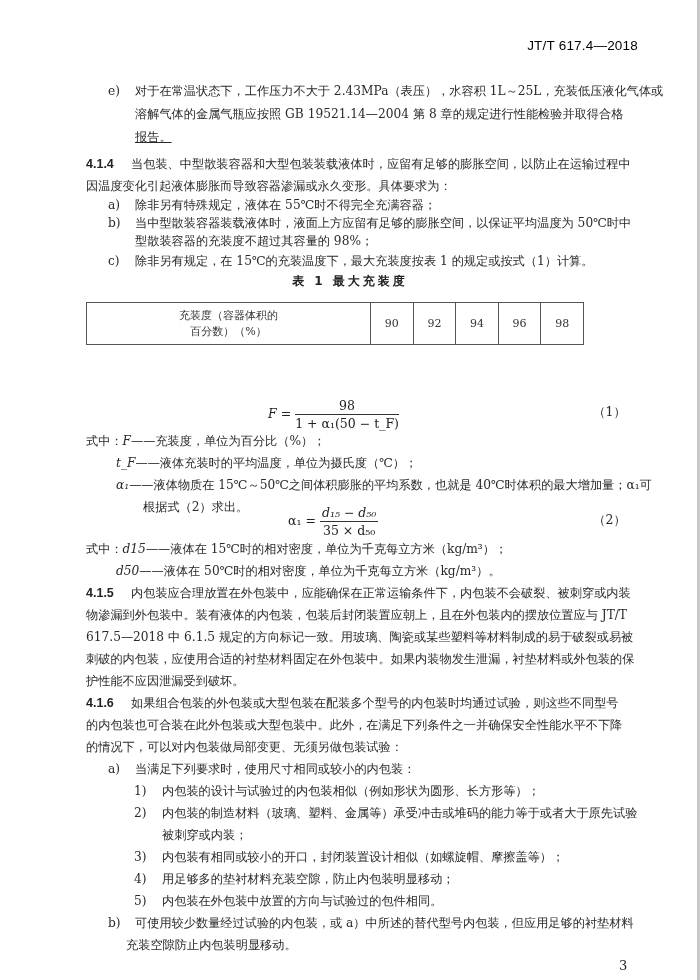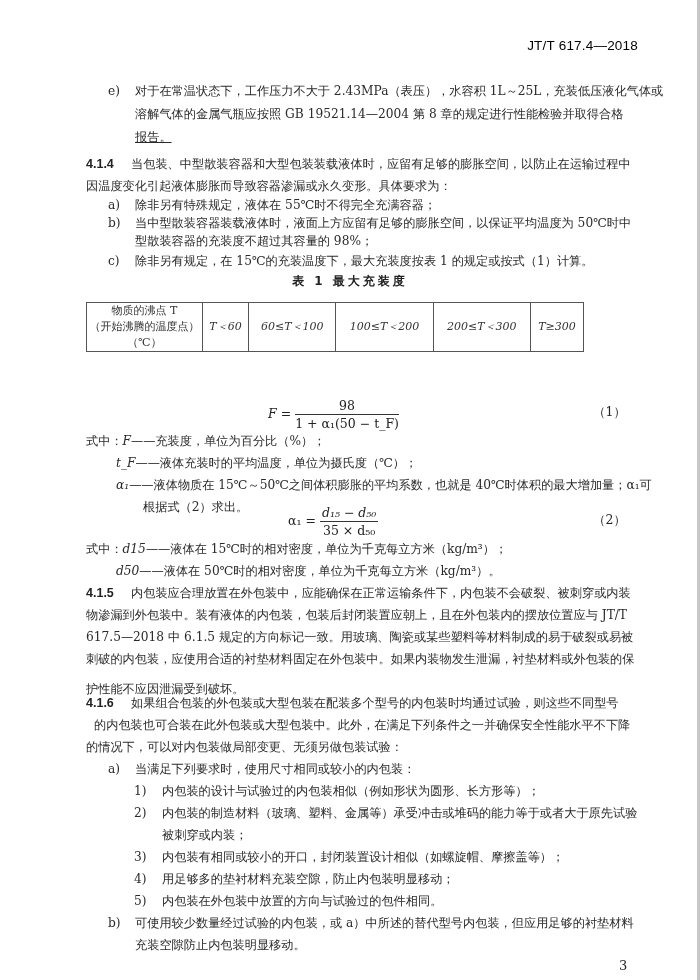--- a/index.html
+++ b/index.html
@@ -46,30 +46,30 @@
   <div class="ln" style="left: 108px; top: 196px;">a)</div>
   <div class="ln" style="left: 135px; top: 196px;">除非另有特殊规定，液体在 55℃时不得完全充满容器；</div>
   <div class="ln" style="left: 108px; top: 214px;">b)</div>
   <div class="ln" style="left: 135px; top: 214px;">当中型散装容器装载液体时，液面上方应留有足够的膨胀空间，以保证平均温度为 50℃时中</div>
   <div class="ln" style="left: 135px; top: 232px;">型散装容器的充装度不超过其容量的 98%；</div>
 
   <div class="caption">表 1   最大充装度</div>
 
   <table class="t1">
     <tbody>
-        <tr class="r1">
-      <td style="width:115px;">
-        <div>物质的沸点 T</div>
-        <div>（开始沸腾的温度点）（℃）</div>
+    <tr class="r2">
+      <td>
+        <div>充装度（容器体积的</div>
+        <div>百分数）（%）</div>
       </td>
-      <td class="it">T＜60</td>
-      <td class="it">60≤T＜100</td>
-      <td class="it">100≤T＜200</td>
-      <td class="it">200≤T＜300</td>
-      <td class="it">T≥300</td>
+      <td>90</td>
+      <td>92</td>
+      <td>94</td>
+      <td>96</td>
+      <td>98</td>
     </tr>
   </tbody>
     </table>
 
   <div class="formula" style="left:268px;top:398px;">
     <span class="it">F</span>
     <span> = </span>
     <span class="frac">
       <span class="num">98</span>
       <span class="den">1 + α₁(50 − t_F)</span>
@@ -103,42 +103,42 @@
   </div>
   <div class="ln" style="left:116px;top:562px;">
     <span class="it">d50</span><span>——液体在 50℃时的相对密度，单位为千克每立方米（kg/m³）。</span>
   </div>
 
   <div class="ln sec" style="left:86px;top:584px;">4.1.5</div>
   <div class="ln" style="left:131px;top:584px;">内包装应合理放置在外包装中，应能确保在正常运输条件下，内包装不会破裂、被刺穿或内装</div>
   <div class="ln" style="left:86px;top:606px;">物渗漏到外包装中。装有液体的内包装，包装后封闭装置应朝上，且在外包装内的摆放位置应与 JT/T</div>
   <div class="ln" style="left:86px;top:628px;">617.5—2018 中 6.1.5 规定的方向标记一致。用玻璃、陶瓷或某些塑料等材料制成的易于破裂或易被</div>
   <div class="ln" style="left:86px;top:650px;">刺破的内包装，应使用合适的衬垫材料固定在外包装中。如果内装物发生泄漏，衬垫材料或外包装的保</div>
-  <div class="ln" style="left:86px;top:672px;margin-top:8px;">护性能不应因泄漏受到破坏。</div>
+  <div class="ln" style="left:86px;top:672px;">护性能不应因泄漏受到破坏。</div>
 
   <div class="ln sec" style="left:86px;top:694px;">4.1.6</div>
   <div class="ln" style="left:131px;top:694px;">如果组合包装的外包装或大型包装在配装多个型号的内包装时均通过试验，则这些不同型号</div>
-  <div class="ln" style="left:94px;top:716px;">的内包装也可合装在此外包装或大型包装中。此外，在满足下列条件之一并确保安全性能水平不下降</div>
+  <div class="ln" style="left:86px;top:716px;">的内包装也可合装在此外包装或大型包装中。此外，在满足下列条件之一并确保安全性能水平不下降</div>
   <div class="ln" style="left:86px;top:738px;">的情况下，可以对内包装做局部变更、无须另做包装试验：</div>
 
   <div class="ln" style="left:108px;top:760px;">a)</div>
   <div class="ln" style="left:135px;top:760px;">当满足下列要求时，使用尺寸相同或较小的内包装：</div>
 
   <div class="ln" style="left:134px;top:782px;">1)</div>
   <div class="ln" style="left:162px;top:782px;">内包装的设计与试验过的内包装相似（例如形状为圆形、长方形等）；</div>
   <div class="ln" style="left:134px;top:804px;">2)</div>
   <div class="ln" style="left:162px;top:804px;">内包装的制造材料（玻璃、塑料、金属等）承受冲击或堆码的能力等于或者大于原先试验</div>
   <div class="ln" style="left:162px;top:826px;">被刺穿或内装；</div>
   <div class="ln" style="left:134px;top:848px;">3)</div>
   <div class="ln" style="left:162px;top:848px;">内包装有相同或较小的开口，封闭装置设计相似（如螺旋帽、摩擦盖等）；</div>
   <div class="ln" style="left:134px;top:870px;">4)</div>
   <div class="ln" style="left:162px;top:870px;">用足够多的垫衬材料充装空隙，防止内包装明显移动；</div>
   <div class="ln" style="left:134px;top:892px;">5)</div>
   <div class="ln" style="left:162px;top:892px;">内包装在外包装中放置的方向与试验过的包件相同。</div>
 
   <div class="ln" style="left:108px;top:914px;">b)</div>
   <div class="ln" style="left:135px;top:914px;">可使用较少数量经过试验的内包装，或 a）中所述的替代型号内包装，但应用足够的衬垫材料</div>
-  <div class="ln" style="left:135px;top:936px;text-align:right;">充装空隙防止内包装明显移动。</div>
+  <div class="ln" style="left:126px;top:936px;text-align:right;">充装空隙防止内包装明显移动。</div>
 
   <div class="pnum" style="top:958px;">3</div>
 <div class="ln" style="left: 108px; top: 252px;">c)</div>
     <div class="ln" style="left: 135px; top: 252px;">除非另有规定，在 15℃的充装温度下，最大充装度按表 1 的规定或按式（1）计算。</div>
   </div>
 
 </body></html>

